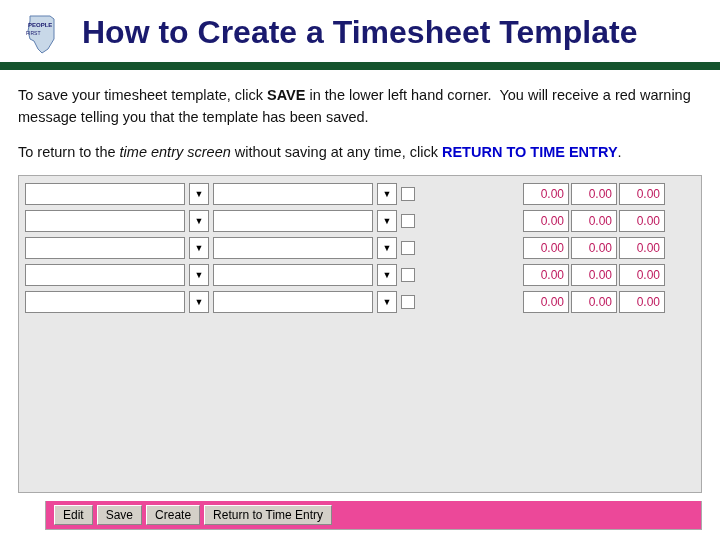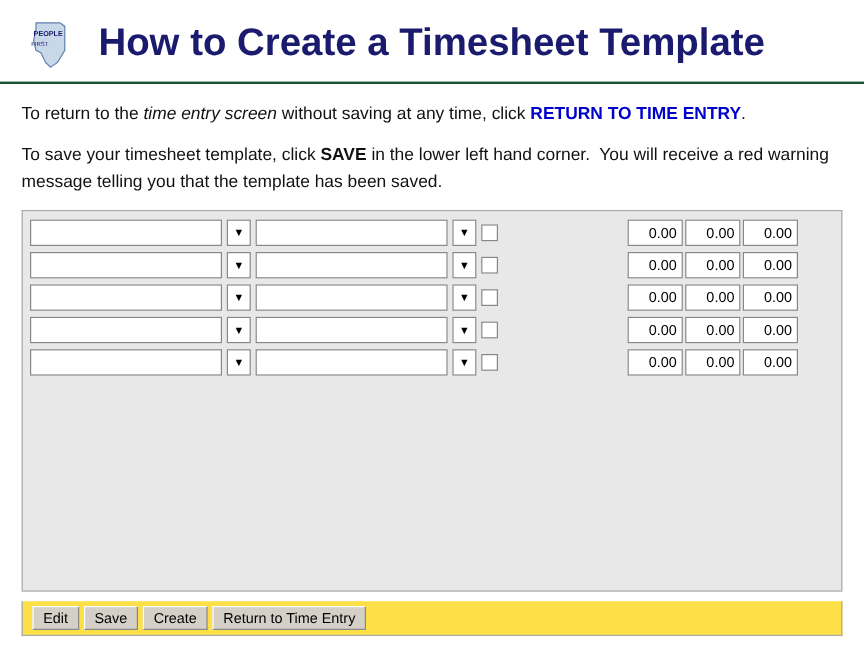--- a/index.html
+++ b/index.html
@@ -19,21 +19,21 @@
       display: flex;
       flex-direction: column;
     }
 
     
     .header {
       display: flex;
       align-items: center;
       padding: 10px 16px 6px 16px;
       background: #ffffff;
-      border-bottom: 2px solid #14532d;
+      border-bottom: 8px solid #14532d;
       min-height: 70px;
     }
 
     .logo-area {
       display: flex;
       flex-direction: column;
       align-items: center;
       margin-right: 14px;
       min-width: 52px;
     }
@@ -156,39 +156,40 @@
     .ts-val {
       width: 46px;
       height: 22px;
       background: #fff;
       border: 1px solid #888;
       display: flex;
       align-items: center;
       justify-content: flex-end;
       padding-right: 4px;
       font-size: 12px;
-      color: #000000;
+      color: #be185d;
     }
 
     .ts-val-end {
       width: 28px;
       height: 22px;
       background: #e8e8e8;
       border: none;
     }
 
     
     .button-bar {
-      background: #fde047;
+      background: #ec4899;
       border: 1px solid #aaa;
       border-top: none;
       padding: 4px 8px;
       display: flex;
       gap: 4px;
       align-items: center;
+      margin-left: 27px;
     }
 
     .btn {
       padding: 2px 8px;
       font-size: 12px;
       background: #d4d0c8;
       border: 1px solid #888;
       border-top-color: #fff;
       border-left-color: #fff;
       cursor: pointer;
@@ -210,25 +211,25 @@
         <text x="8" y="16" font-size="6" fill="#1a1a6e" font-weight="bold" font-family="Arial">PEOPLE</text>
         <text x="6" y="24" font-size="5" fill="#1a1a6e" font-family="Arial">FIRST</text>
       </svg>
     </div>
     <h1 class="page-title">How to Create a Timesheet Template</h1>
   </div>
 
   <div class="content-area">
 
     <p class="description-text">
+      To save your timesheet template, click <strong>SAVE</strong> in the lower left hand corner.&nbsp; You will receive a red warning message telling you that the template has been saved.
+    </p>
+
+    <p class="description-text">
       To return to the <em>time entry screen</em> without saving at any time, click <span class="link-text">RETURN TO TIME ENTRY</span>.
-    </p>
-
-    <p class="description-text">
-      To save your timesheet template, click <strong>SAVE</strong> in the lower left hand corner.&nbsp; You will receive a red warning message telling you that the template has been saved.
     </p>
 
     <div class="timesheet-area">
       <div class="timesheet-rows">
 
         <div class="ts-row">
           <div class="ts-input-main"></div>
           <div class="ts-dropdown">▼</div>
           <div class="ts-input-mid"></div>
           <div class="ts-dropdown2">▼</div>

